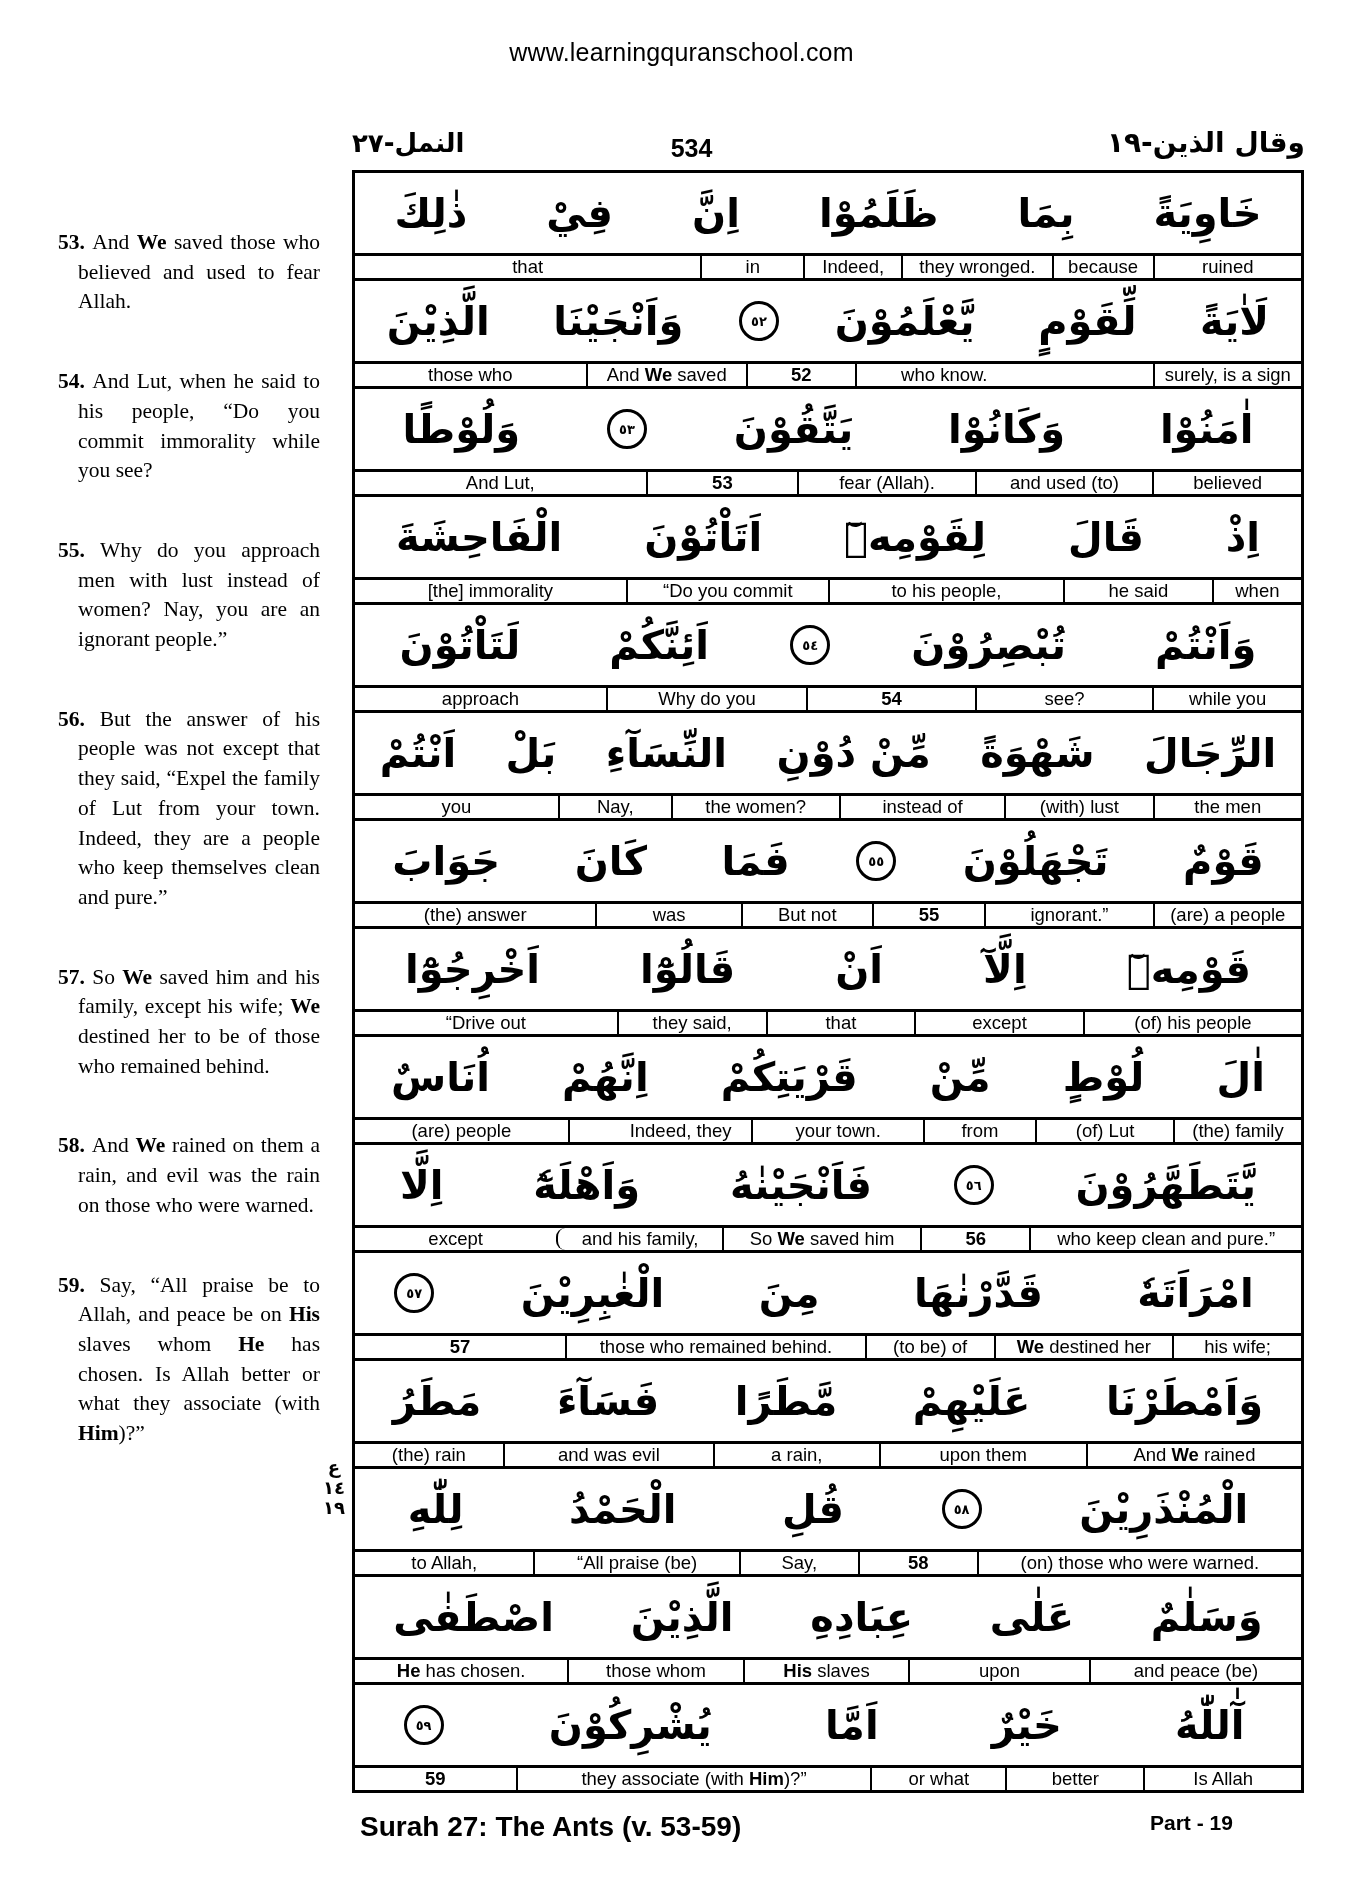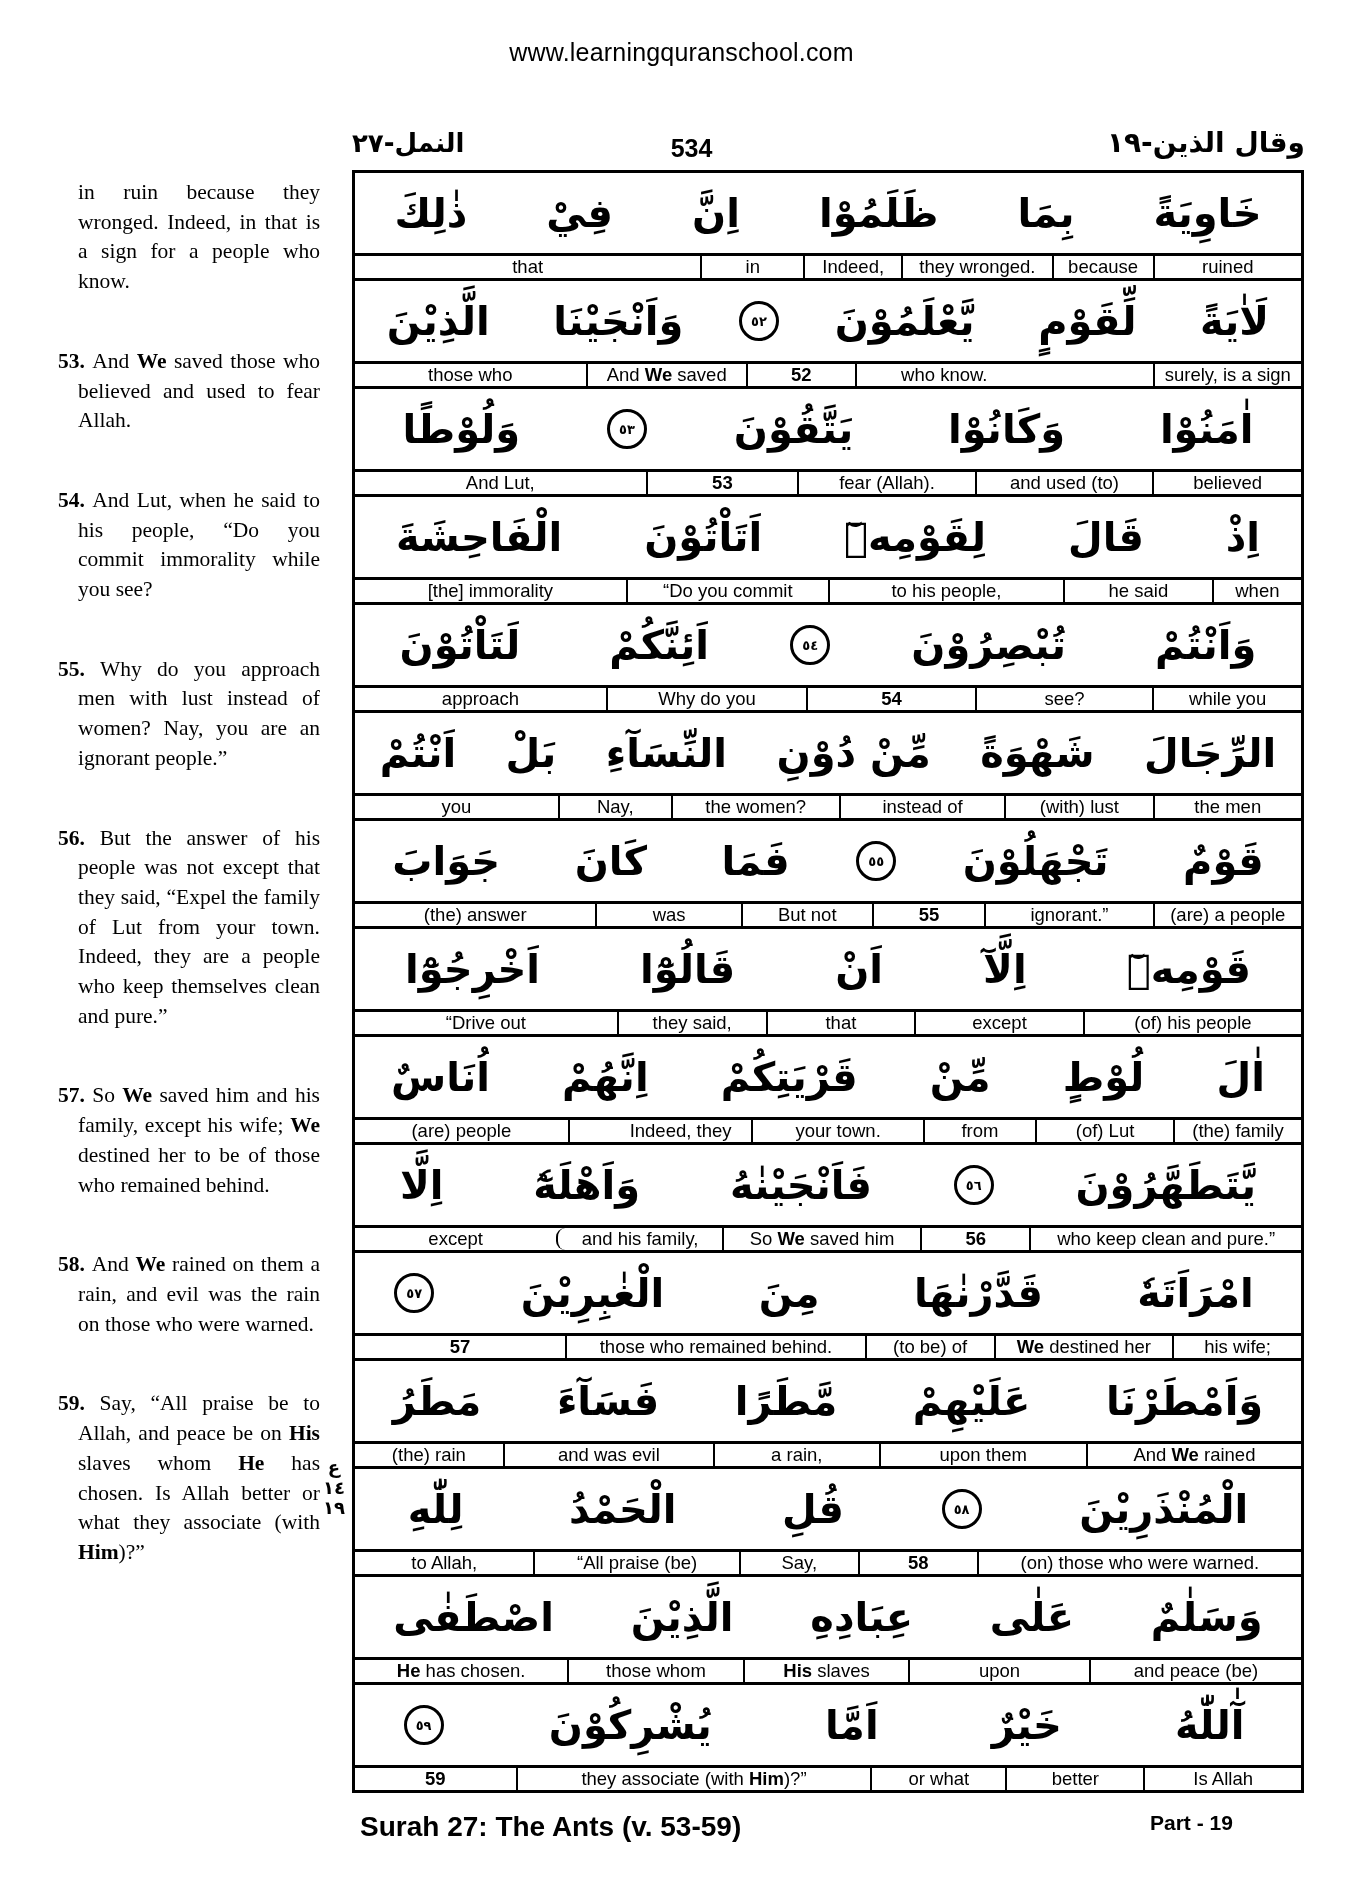--- a/index.html
+++ b/index.html
@@ -33,21 +33,20 @@
 </style>
 </head>
 <body>
 
 <div class="site">www.learningquranschool.com</div>
 <div class="hdr-left">النمل-٢٧</div>
 <div class="hdr-center">534</div>
 <div class="hdr-right">وقال الذين-١٩</div>
 
 <div class="trans" id="trans" style="top:178px;">
-    <p class="cont" style="margin-top: 0px;">in ruin because they wronged. Indeed, in that is a sign for a people who know.</p>
     <p class="cont" style="margin-top: 50px;"><span class="num">53. </span>And <b>We</b> saved those who believed and used to fear Allah.</p>
     <p class="cont" style="margin-top: 50px;"><span class="num">54. </span>And Lut, when he said to his people, “Do you commit immorality while you see?</p>
     <p class="cont" style="margin-top: 50px;"><span class="num">55. </span>Why do you approach men with lust instead of women? Nay, you are an ignorant people.”</p>
     <p class="cont" style="margin-top: 50px;"><span class="num">56. </span>But the answer of his people was not except that they said, “Expel the family of Lut from your town. Indeed, they are a people who keep themselves clean and pure.”</p>
     <p class="cont" style="margin-top: 50px;"><span class="num">57. </span>So <b>We</b> saved him and his family, except his wife; <b>We</b> destined her to be of those who remained behind.</p>
     <p class="cont" style="margin-top: 50px;"><span class="num">58. </span>And <b>We</b> rained on them a rain, and evil was the rain on those who were warned.</p>
     <p class="cont" style="margin-top: 50px;"><span class="num">59. </span>Say, “All praise be to Allah, and peace be on <b>His</b> slaves whom <b>He</b> has chosen. Is Allah better or what they associate (with <b>Him</b>)?”</p>
   </div>
 
 <div class="ruku">

